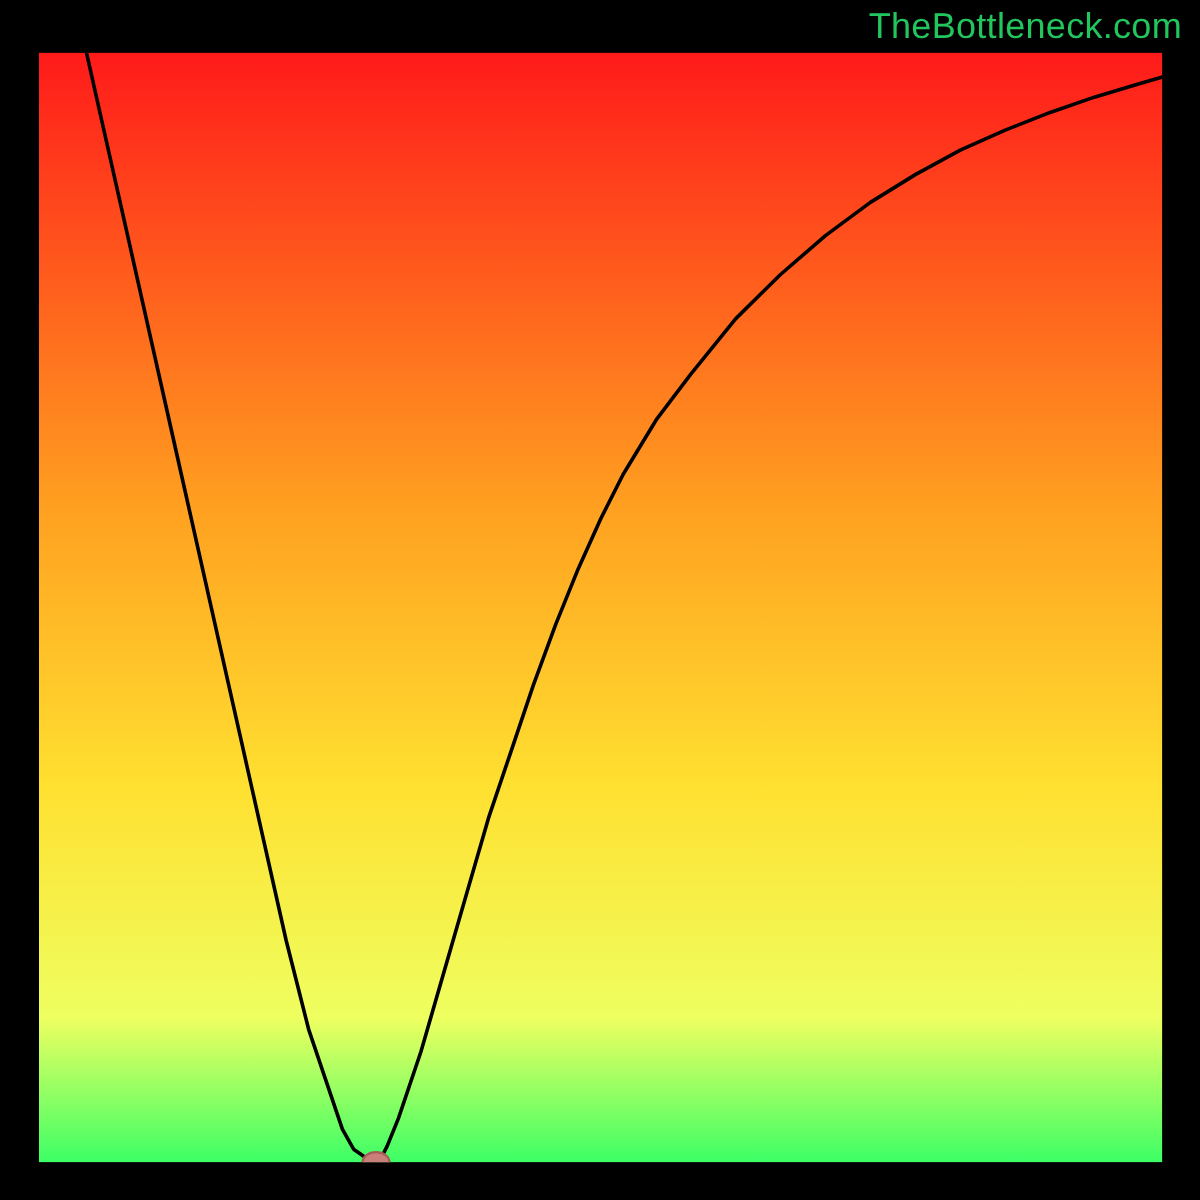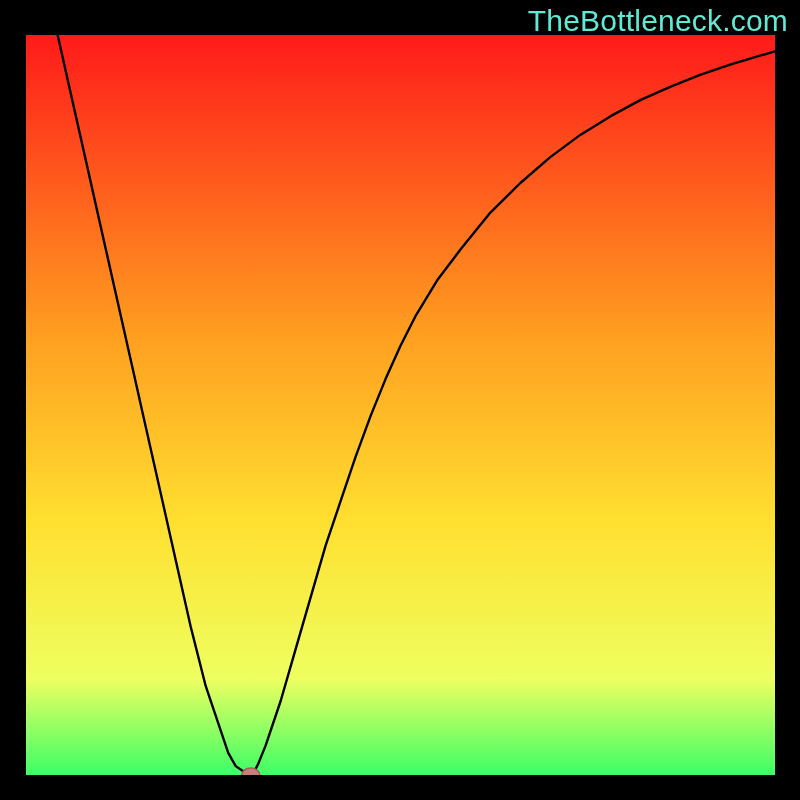--- a/index.html
+++ b/index.html
@@ -8,23 +8,23 @@
     position: relative;
     width: 800px;
     height: 800px;
     background: #000;
   }
   .watermark {
     position: absolute;
     top: 4px;
     right: 12px;
     font-family: Arial, Helvetica, sans-serif;
-    font-size: 30px;
+    font-size: 24px;
     font-weight: 400;
-    color: #5eead4;
+    color: #22c55e;
     letter-spacing: 0.2px;
     z-index: 10;
   }
   .plot-outer {
     position: absolute;
     left: 24px;
     top: 33px;
     width: 753px;
     height: 744px;
     background: #000;

